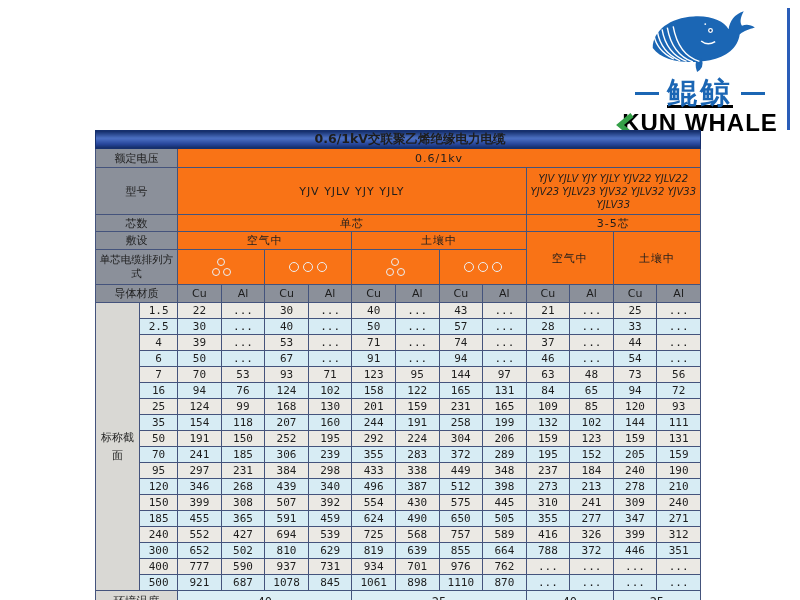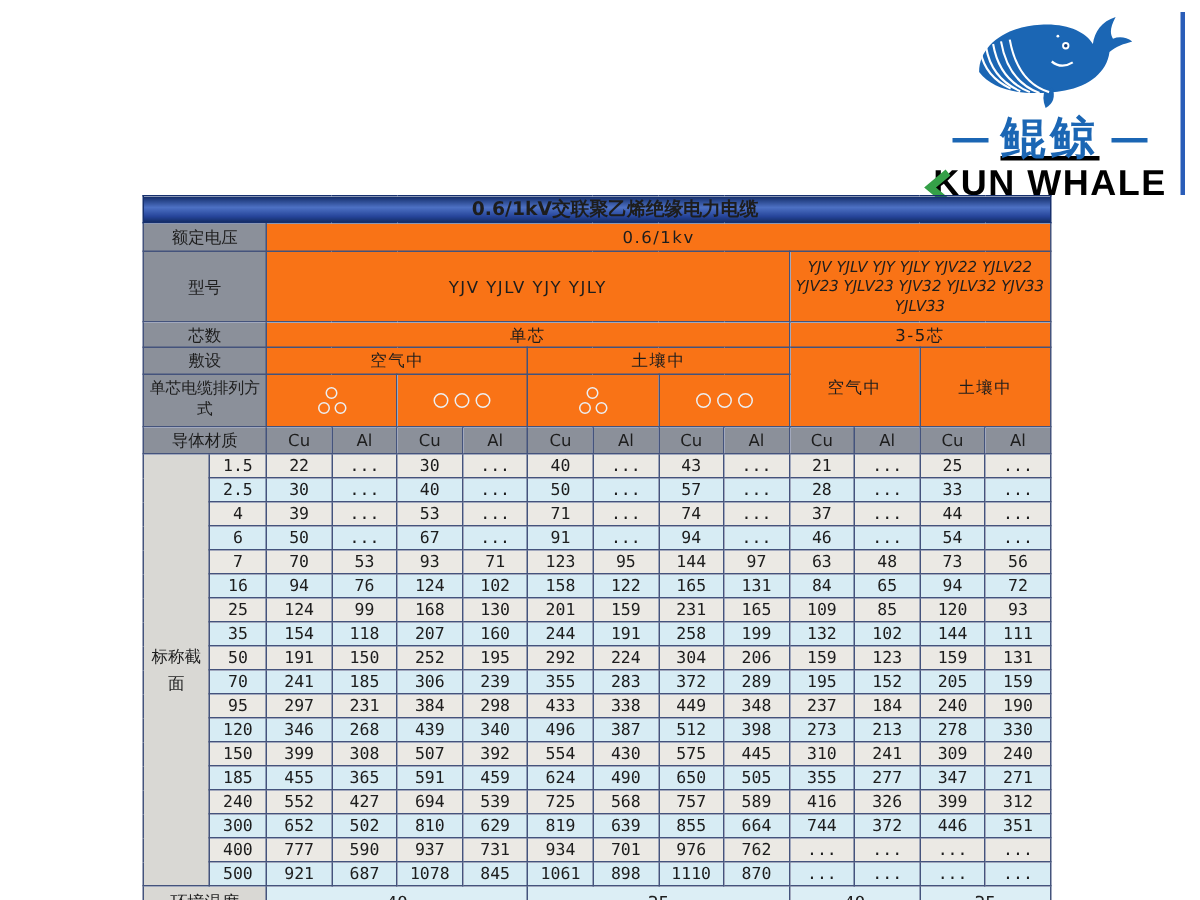--- a/index.html
+++ b/index.html
@@ -365,21 +365,21 @@
         <td class="val-cell">268</td>
         <td class="val-cell">439</td>
         <td class="val-cell">340</td>
         <td class="val-cell">496</td>
         <td class="val-cell">387</td>
         <td class="val-cell">512</td>
         <td class="val-cell">398</td>
         <td class="val-cell">273</td>
         <td class="val-cell">213</td>
         <td class="val-cell">278</td>
-        <td class="val-cell">330</td>
+        <td class="val-cell">210</td>
       </tr>
       <tr class="stripe-a">
         <td class="size-cell">150</td>
         <td class="val-cell">399</td>
         <td class="val-cell">308</td>
         <td class="val-cell">507</td>
         <td class="val-cell">392</td>
         <td class="val-cell">554</td>
         <td class="val-cell">430</td>
         <td class="val-cell">575</td>
@@ -422,21 +422,21 @@
       <tr class="stripe-b">
         <td class="size-cell">300</td>
         <td class="val-cell">652</td>
         <td class="val-cell">502</td>
         <td class="val-cell">810</td>
         <td class="val-cell">629</td>
         <td class="val-cell">819</td>
         <td class="val-cell">639</td>
         <td class="val-cell">855</td>
         <td class="val-cell">664</td>
-        <td class="val-cell">744</td>
+        <td class="val-cell">788</td>
         <td class="val-cell">372</td>
         <td class="val-cell">446</td>
         <td class="val-cell">351</td>
       </tr>
       <tr class="stripe-a">
         <td class="size-cell">400</td>
         <td class="val-cell">777</td>
         <td class="val-cell">590</td>
         <td class="val-cell">937</td>
         <td class="val-cell">731</td>

